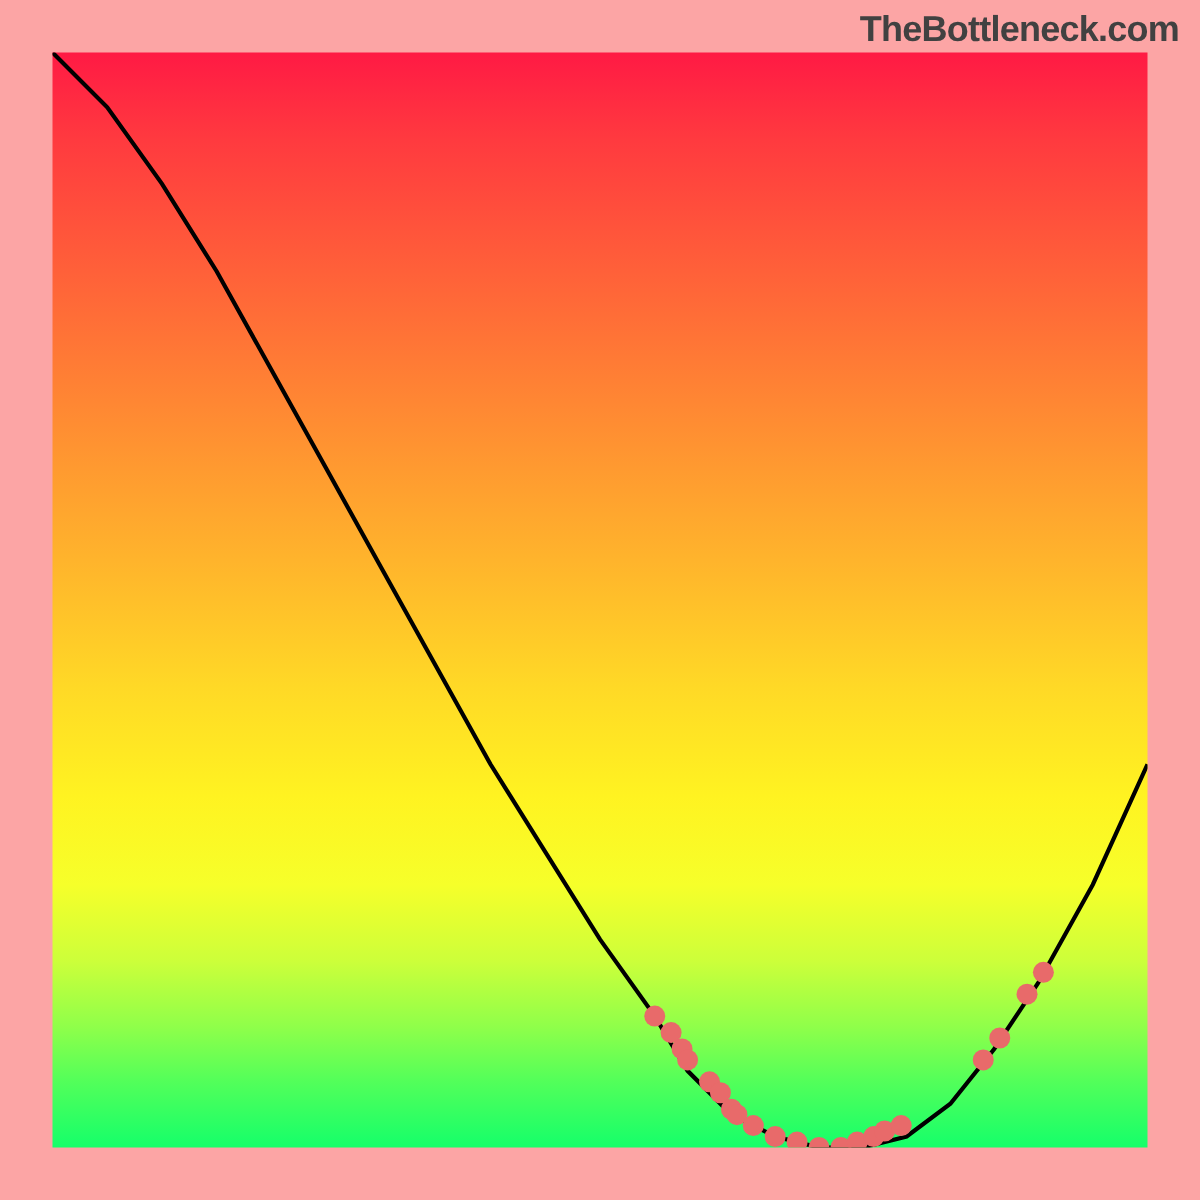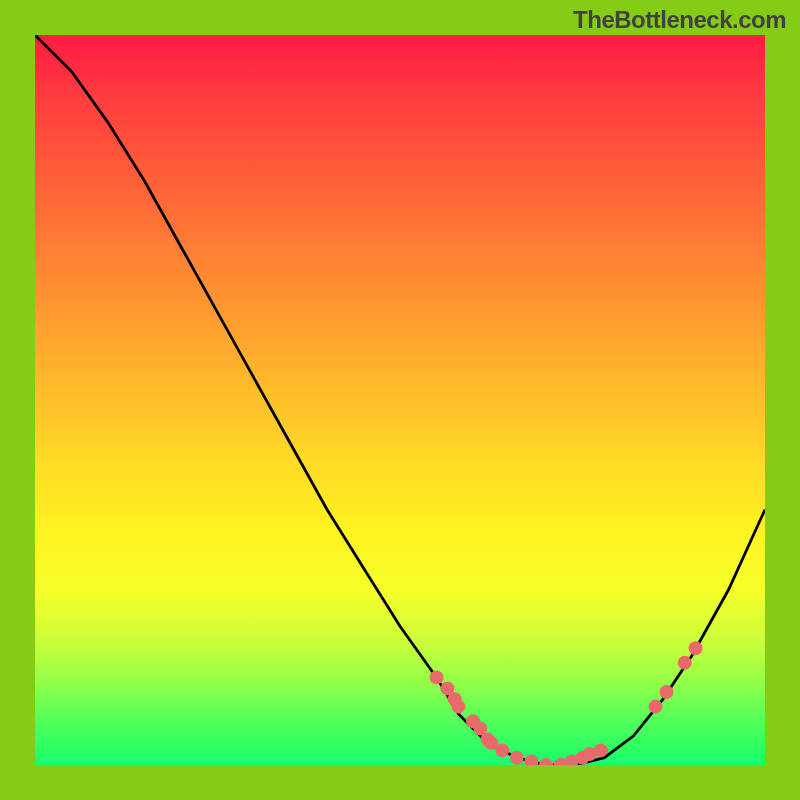--- a/index.html
+++ b/index.html
@@ -1,21 +1,21 @@
 <!DOCTYPE html>
 <html><head>
 <meta charset="utf-8">
 <style>
   * { margin: 0; padding: 0; box-sizing: border-box; }
   html, body { width: 800px; height: 800px; background: #000; overflow: hidden; }
   .container {
     width: 800px;
     height: 800px;
     position: relative;
-    background: #84cc16;
+    background: #fca5a5;
   }
   .watermark {
     position: absolute;
     top: 6px;
     right: 14px;
     font-family: Arial, Helvetica, sans-serif;
     font-size: 24px;
     font-weight: bold;
     color: #414141;
     letter-spacing: -0.5px;

